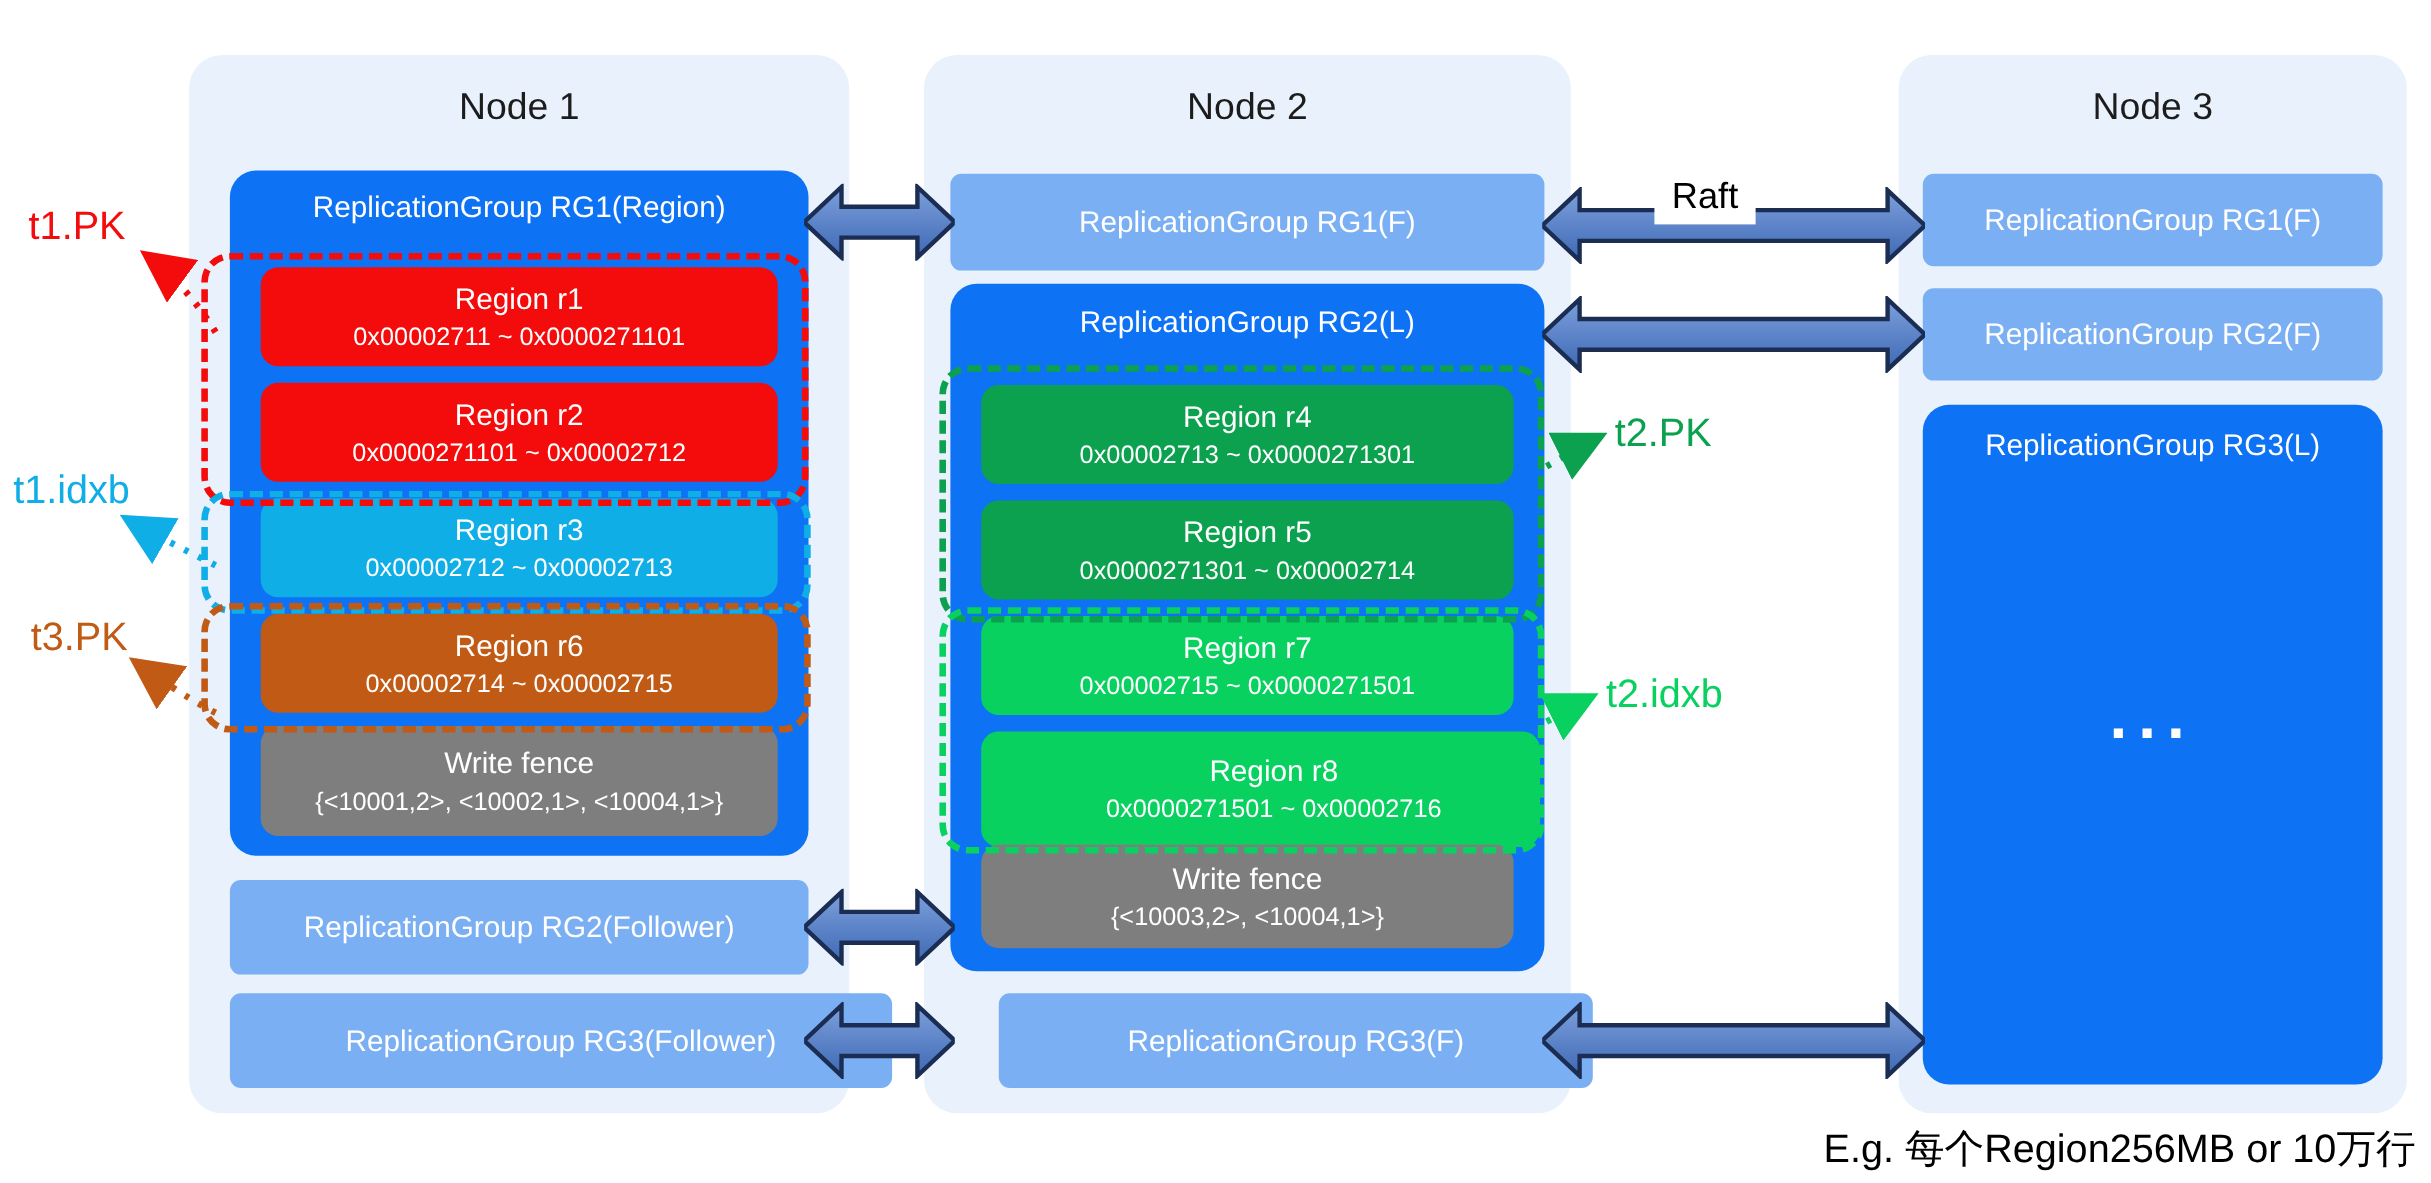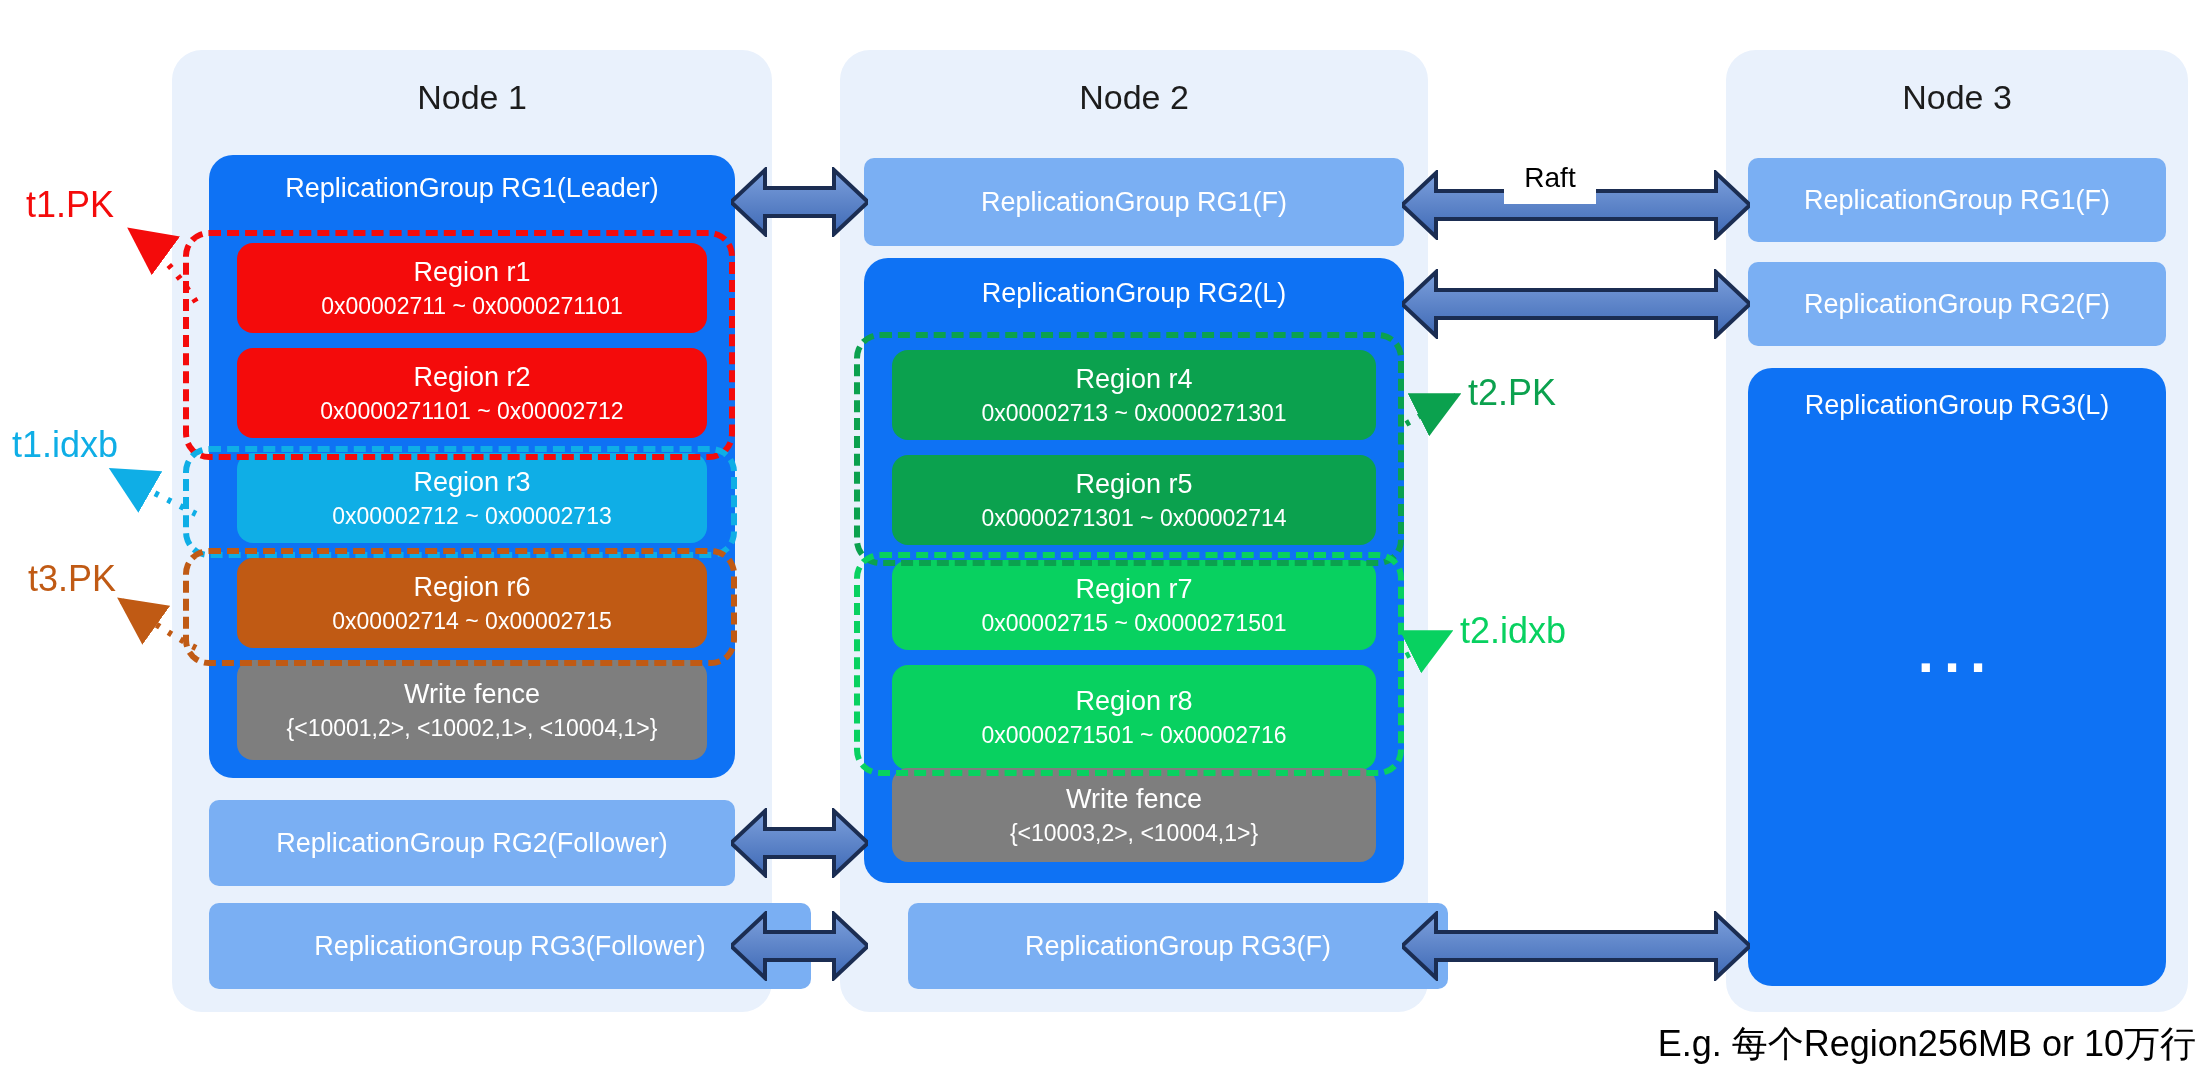--- a/index.html
+++ b/index.html
@@ -26,21 +26,21 @@
   .c-gray{background:var(--gray);}
   .outline{position:absolute;border:6px dashed #000;border-radius:26px;z-index:5;box-sizing:border-box;background:transparent;}
   .o-red{border-color:var(--red);}
   .o-cyan{border-color:var(--cyan);}
   .o-brown{border-color:var(--brown);}
   .o-gdark{border-color:var(--green_dark);}
   .o-gbright{border-color:var(--green_bright);}
   .biglabel{position:absolute;font-size:36px;z-index:6;white-space:nowrap;}
   .arrow{position:absolute;z-index:3;}
   .raft{position:absolute;background:#ffffff;color:#000;display:flex;align-items:center;justify-content:center;
-        font-size:28px;z-index:4;}
+        font-size:33px;z-index:4;}
   .ellipsis{position:absolute;width:100%;text-align:center;color:#fff;font-size:58px;font-weight:900;letter-spacing:10px;}
   .caption{position:absolute;font-size:36px;color:#000;white-space:nowrap;}
   .overlay{position:absolute;left:0;top:0;z-index:6;pointer-events:none;}
 </style>
 </head>
 <body>
 
 <div class="canvas">
 
   <svg width="0" height="0" style="position:absolute" aria-hidden="true">
@@ -64,21 +64,21 @@
       <marker id="m-gbright" markerWidth="8" markerHeight="8" refX="7" refY="4" orient="auto">
         <path d="M0,0 L8,4 L0,8 z" fill="#08D160"></path>
         </marker>
     </defs>
   </svg>
 
   <div class="panel" style="left:172px;top:50px;width:600px;height:962px;"></div>
   <div class="node-title" style="left:172px;top:78px;width:600px;">Node 1</div>
 
   <div class="bigbox" style="left:209px;top:155px;width:526px;height:623px;">
-    <div class="bighdr" style="top:18px;">ReplicationGroup RG1(Leader)</div>
+    <div class="bighdr" style="top:18px;">ReplicationGroup RG1(Region)</div>
   </div>
 
   <div class="region c-red" style="left:237px;top:243px;width:470px;height:90px;">
     <div class="l1">Region r1</div>
     <div class="l2">0x00002711 ~ 0x0000271101</div>
   </div>
   <div class="region c-red" style="left:237px;top:348px;width:470px;height:90px;">
     <div class="l1">Region r2</div>
     <div class="l2">0x0000271101 ~ 0x00002712</div>
   </div>
@@ -116,21 +116,21 @@
     <div class="l2">0x00002713 ~ 0x0000271301</div>
   </div>
   <div class="region c-gdark" style="left:892px;top:455px;width:484px;height:90px;">
     <div class="l1">Region r5</div>
     <div class="l2">0x0000271301 ~ 0x00002714</div>
   </div>
   <div class="region c-gbright" style="left:892px;top:560px;width:484px;height:90px;">
     <div class="l1">Region r7</div>
     <div class="l2">0x00002715 ~ 0x0000271501</div>
   </div>
-  <div class="region c-gbright" style="left:892px;top:665px;width:484px;height:105px;">
+  <div class="region c-gbright" style="left:892px;top:665px;width:484px;height:105px;padding-left:24px;">
     <div class="l1">Region r8</div>
     <div class="l2">0x0000271501 ~ 0x00002716</div>
   </div>
   <div class="region c-gray" style="left:892px;top:768px;width:484px;height:94px;">
     <div class="l1">Write fence</div>
     <div class="l2">{&lt;10003,2&gt;, &lt;10004,1&gt;}</div>
   </div>
 
   <div class="box follower" style="left:864px;top:903px;width:540px;height:86px;margin-left:44px;">ReplicationGroup RG3(F)</div>
 

